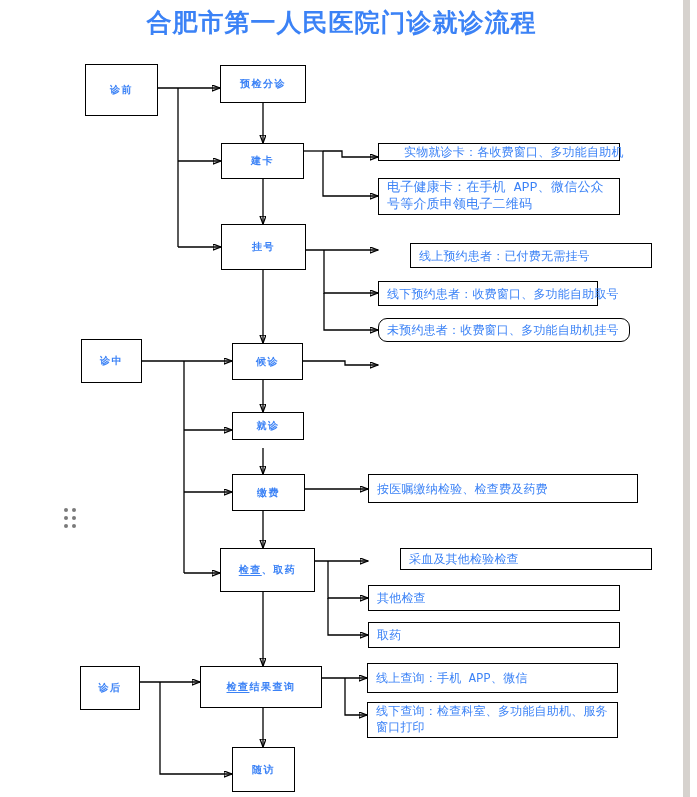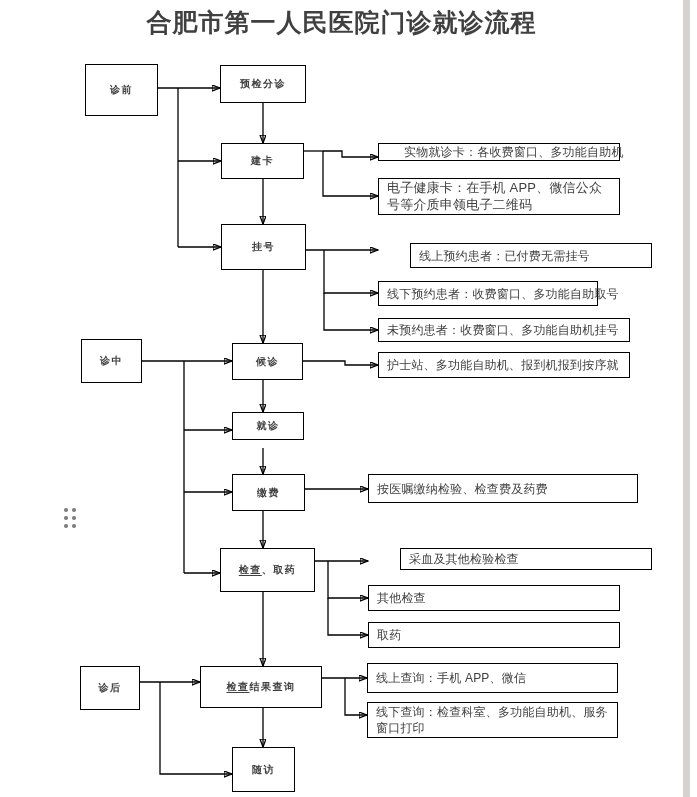--- a/index.html
+++ b/index.html
@@ -1,18 +1,18 @@
 <!DOCTYPE html>
 <html><head>
 <meta charset="utf-8">
 <style>
   html,body { margin:0; padding:0; background:#ffffff; }
   #canvas {
     position:relative; width:697px; height:797px; background:#ffffff;
-    font-family:Liberation Sans, sans-serif; color:#404040; overflow:hidden;
+    font-family:Liberation Mono, monospace; color:#3b82f6; overflow:hidden;
   }
   .title {
     position:absolute; top:6px; left:0; width:683px; text-align:center;
     font-size:25px; font-weight:bold; letter-spacing:1px;
   }
   .box {
     position:absolute; background:#fff; border:1.5px solid #000;
     box-sizing:border-box; display:flex; align-items:center; justify-content:center;
     white-space:nowrap;
   }
@@ -123,25 +123,22 @@
   </div>
   <div class="box detail small-text" style="left:378px; top:178px; width:242px; height:37px;">
     <span class="wrap">电子健康卡：在手机 APP、微信公众号等介质申领电子二维码</span>
   </div>
   <div class="box detail" style="left:378px; top:243px; width:242px; height:25px;margin-left:32px;">
     <span>线上预约患者：已付费无需挂号</span>
   </div>
   <div class="box detail" style="left:378px; top:281px; width:220px; height:25px;">
     <span>线下预约患者：收费窗口、多功能自助取号</span>
   </div>
-  <div class="box detail" style="left:378px; top:318px; width:252px; height:24px;">
+  <div class="box detail" style="left:378px; top:318px; width:252px; height:24px;border-radius:9px;">
     <span>未预约患者：收费窗口、多功能自助机挂号</span>
-  </div>
-  <div class="box detail" style="left:378px; top:352px; width:252px; height:26px;">
-    <span>护士站、多功能自助机、报到机报到按序就</span>
   </div>
   <div class="box detail" style="left:368px; top:474px; width:270px; height:29px;">
     <span>按医嘱缴纳检验、检查费及药费</span>
   </div>
   <div class="box detail" style="left:368px; top:548px; width:252px; height:22px;margin-left:32px;">
     <span>采血及其他检验检查</span>
   </div>
   <div class="box detail" style="left:368px; top:585px; width:252px; height:26px;">
     <span>其他检查</span>
   </div>

